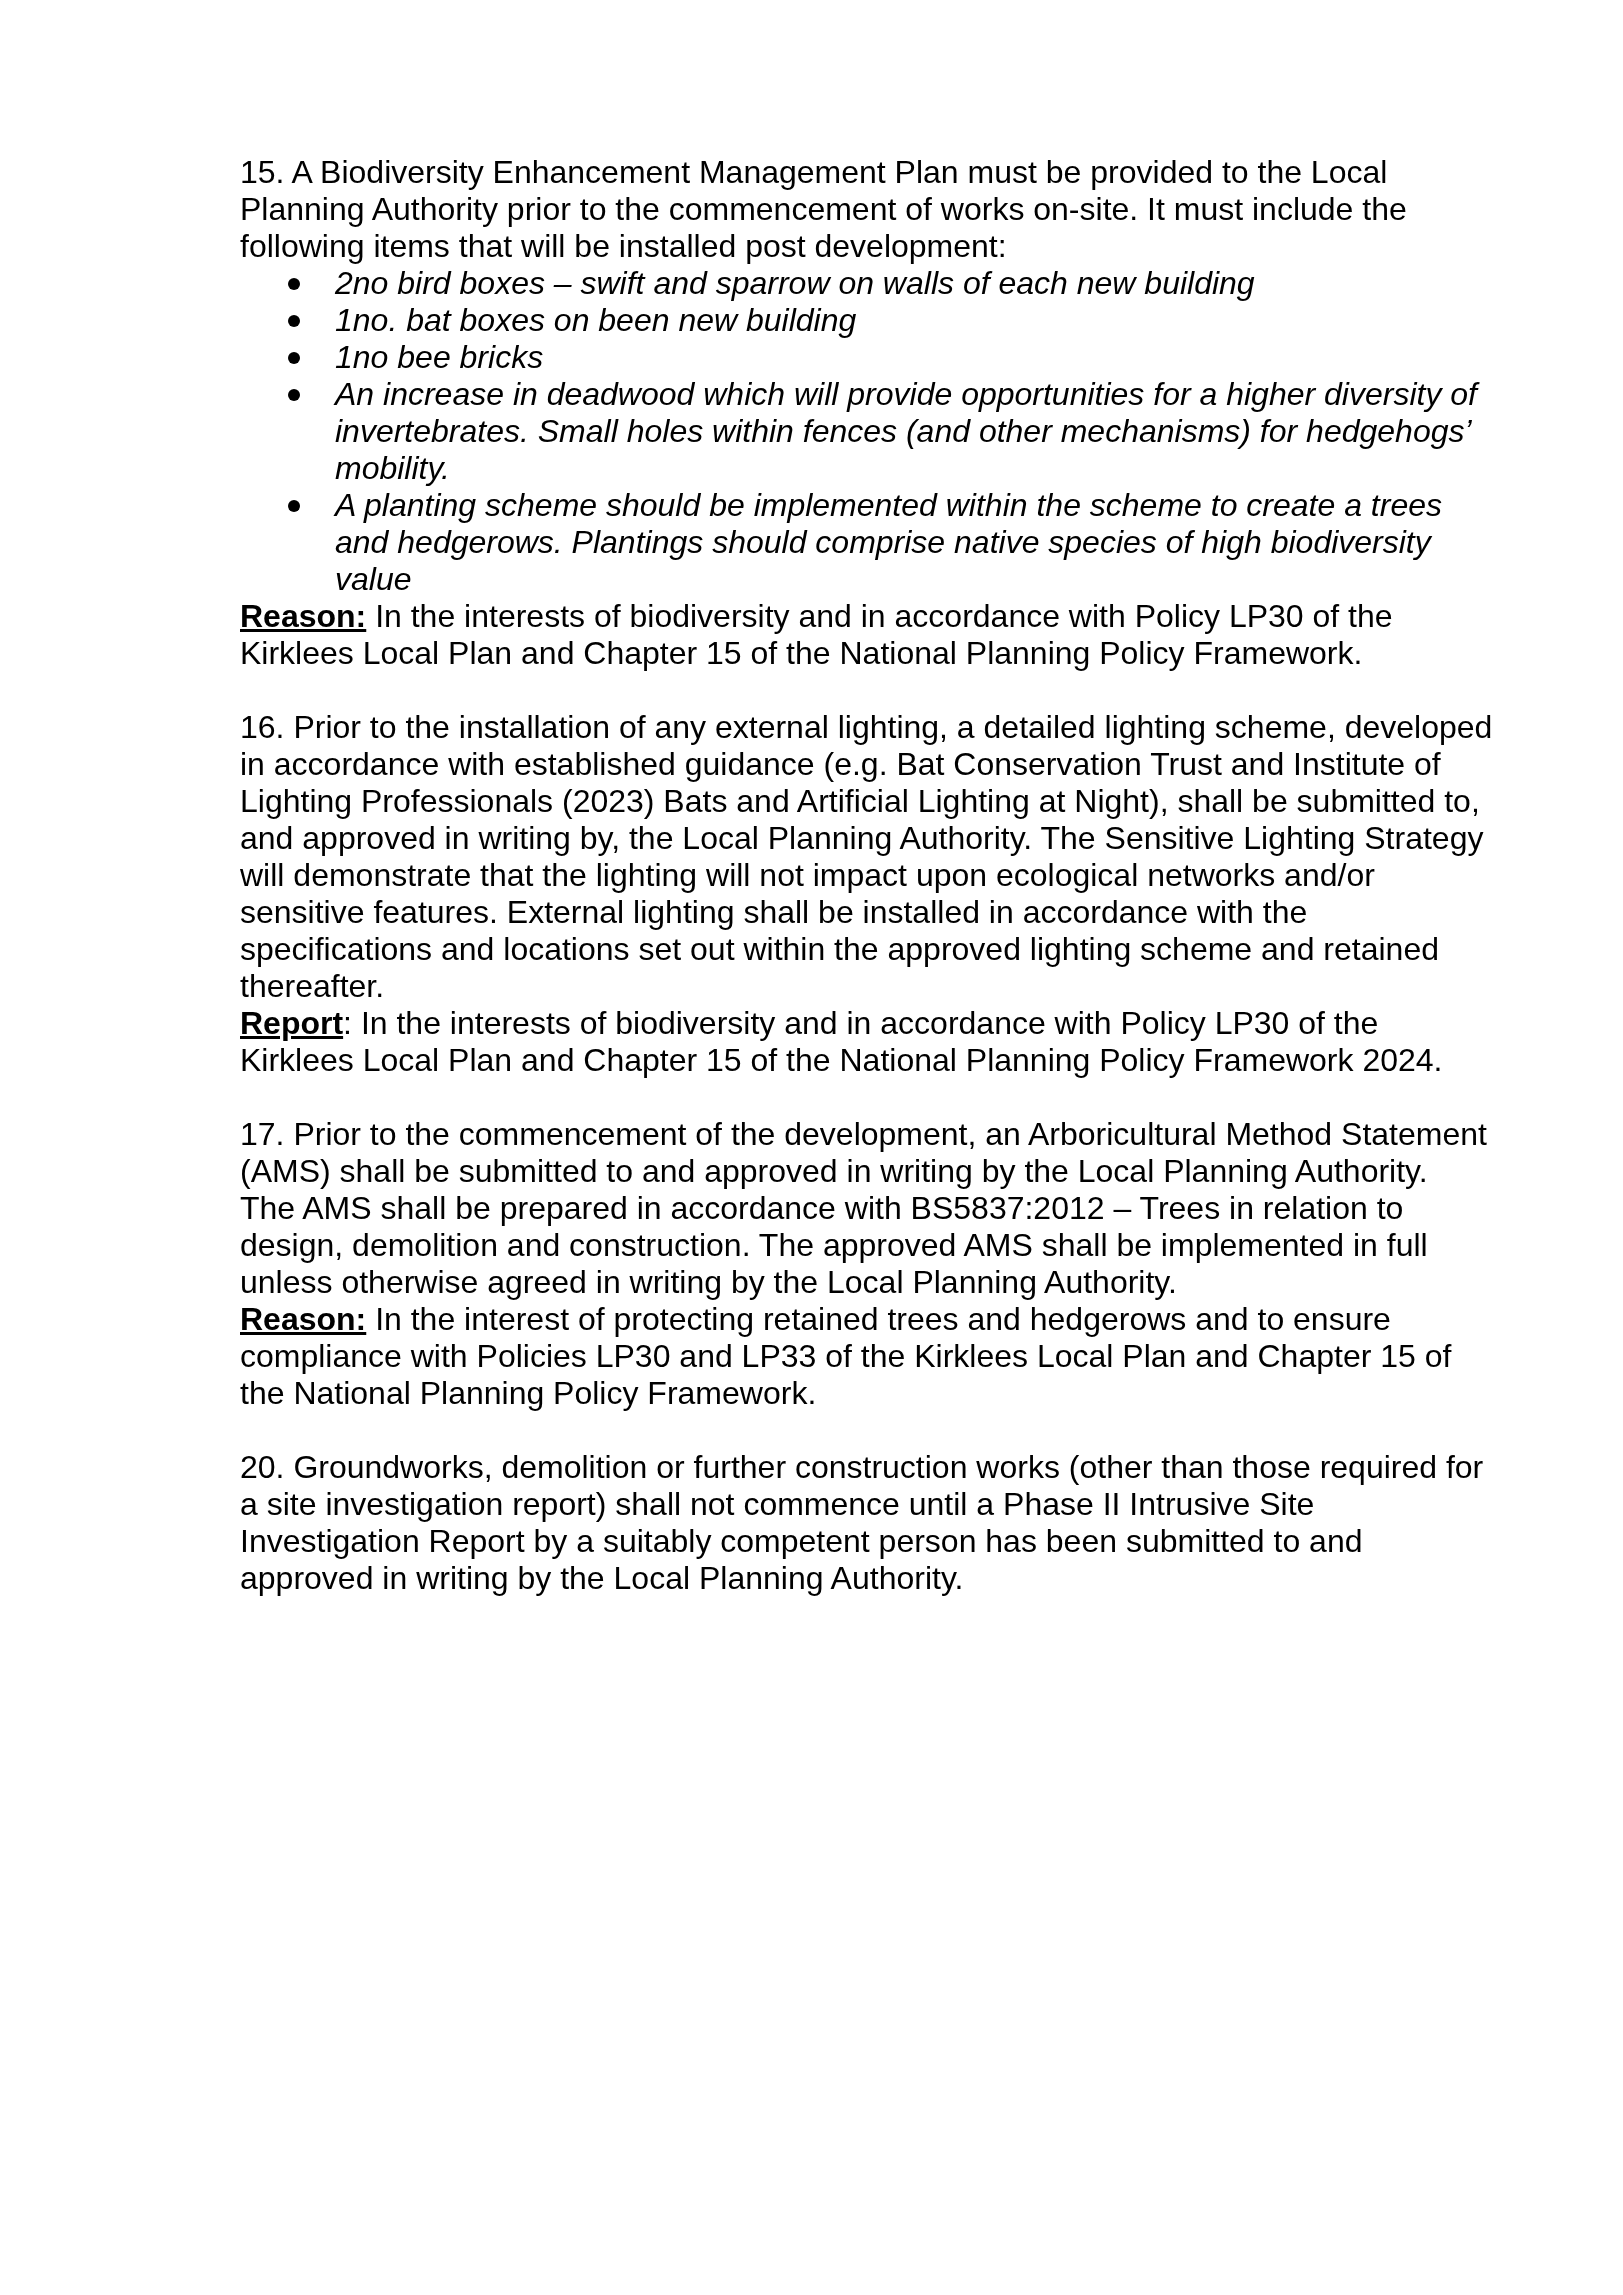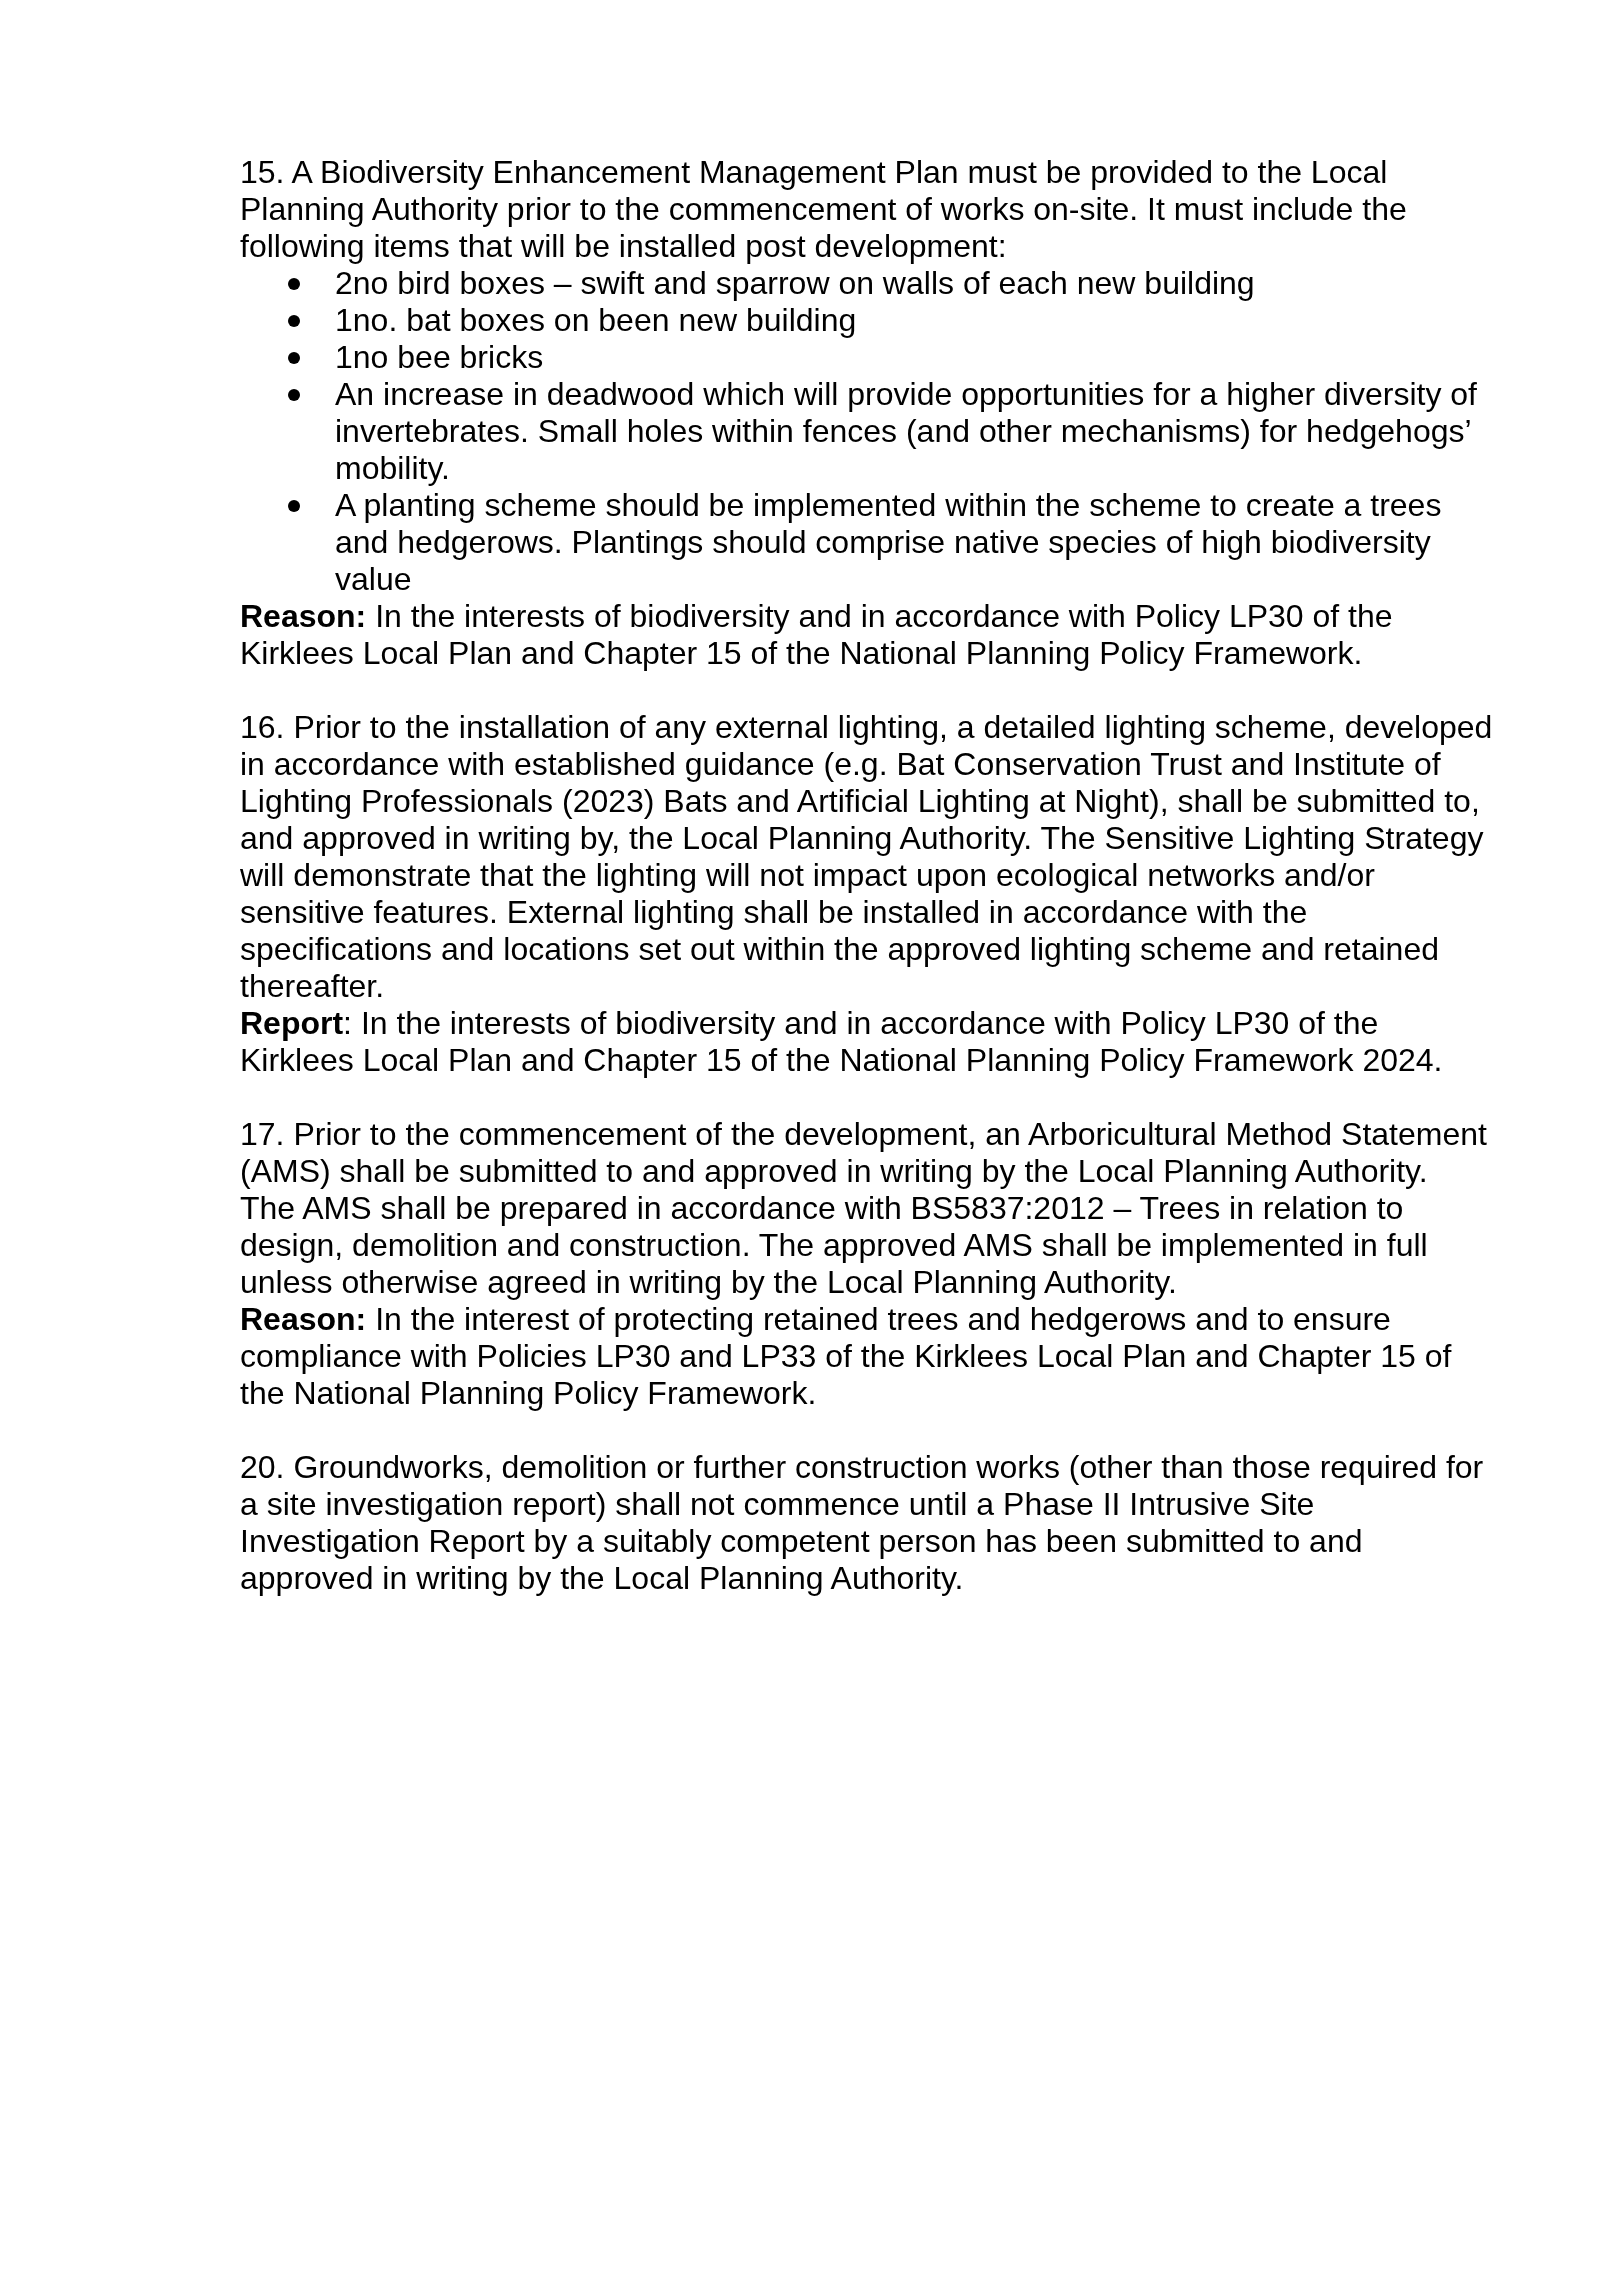--- a/index.html
+++ b/index.html
@@ -31,32 +31,34 @@
   }
   .bullets {
     list-style: none;
     margin: 0;
     padding: 0;
   }
   .bullets li {
     position: relative;
     padding-left: 95px;
     padding-right: 16px;
+    font-style: italic;
   }
   .bullet-dot {
     position: absolute;
     left: 48px;
     top: 13px;
     width: 12px;
     height: 12px;
     border-radius: 50%;
     background: #000000;
   }
   .reason-label {
     font-weight: bold;
+    text-decoration: underline;
   }
 </style>
 </head>
 <body>
 
 <div class="page">
 
   <div class="condition">
     <p><span>15.</span> <span>A Biodiversity Enhancement Management Plan must be provided to the Local Planning Authority prior to the commencement of works on-site. It must include the following items that will be installed post development:</span></p>
     <ul class="bullets">

